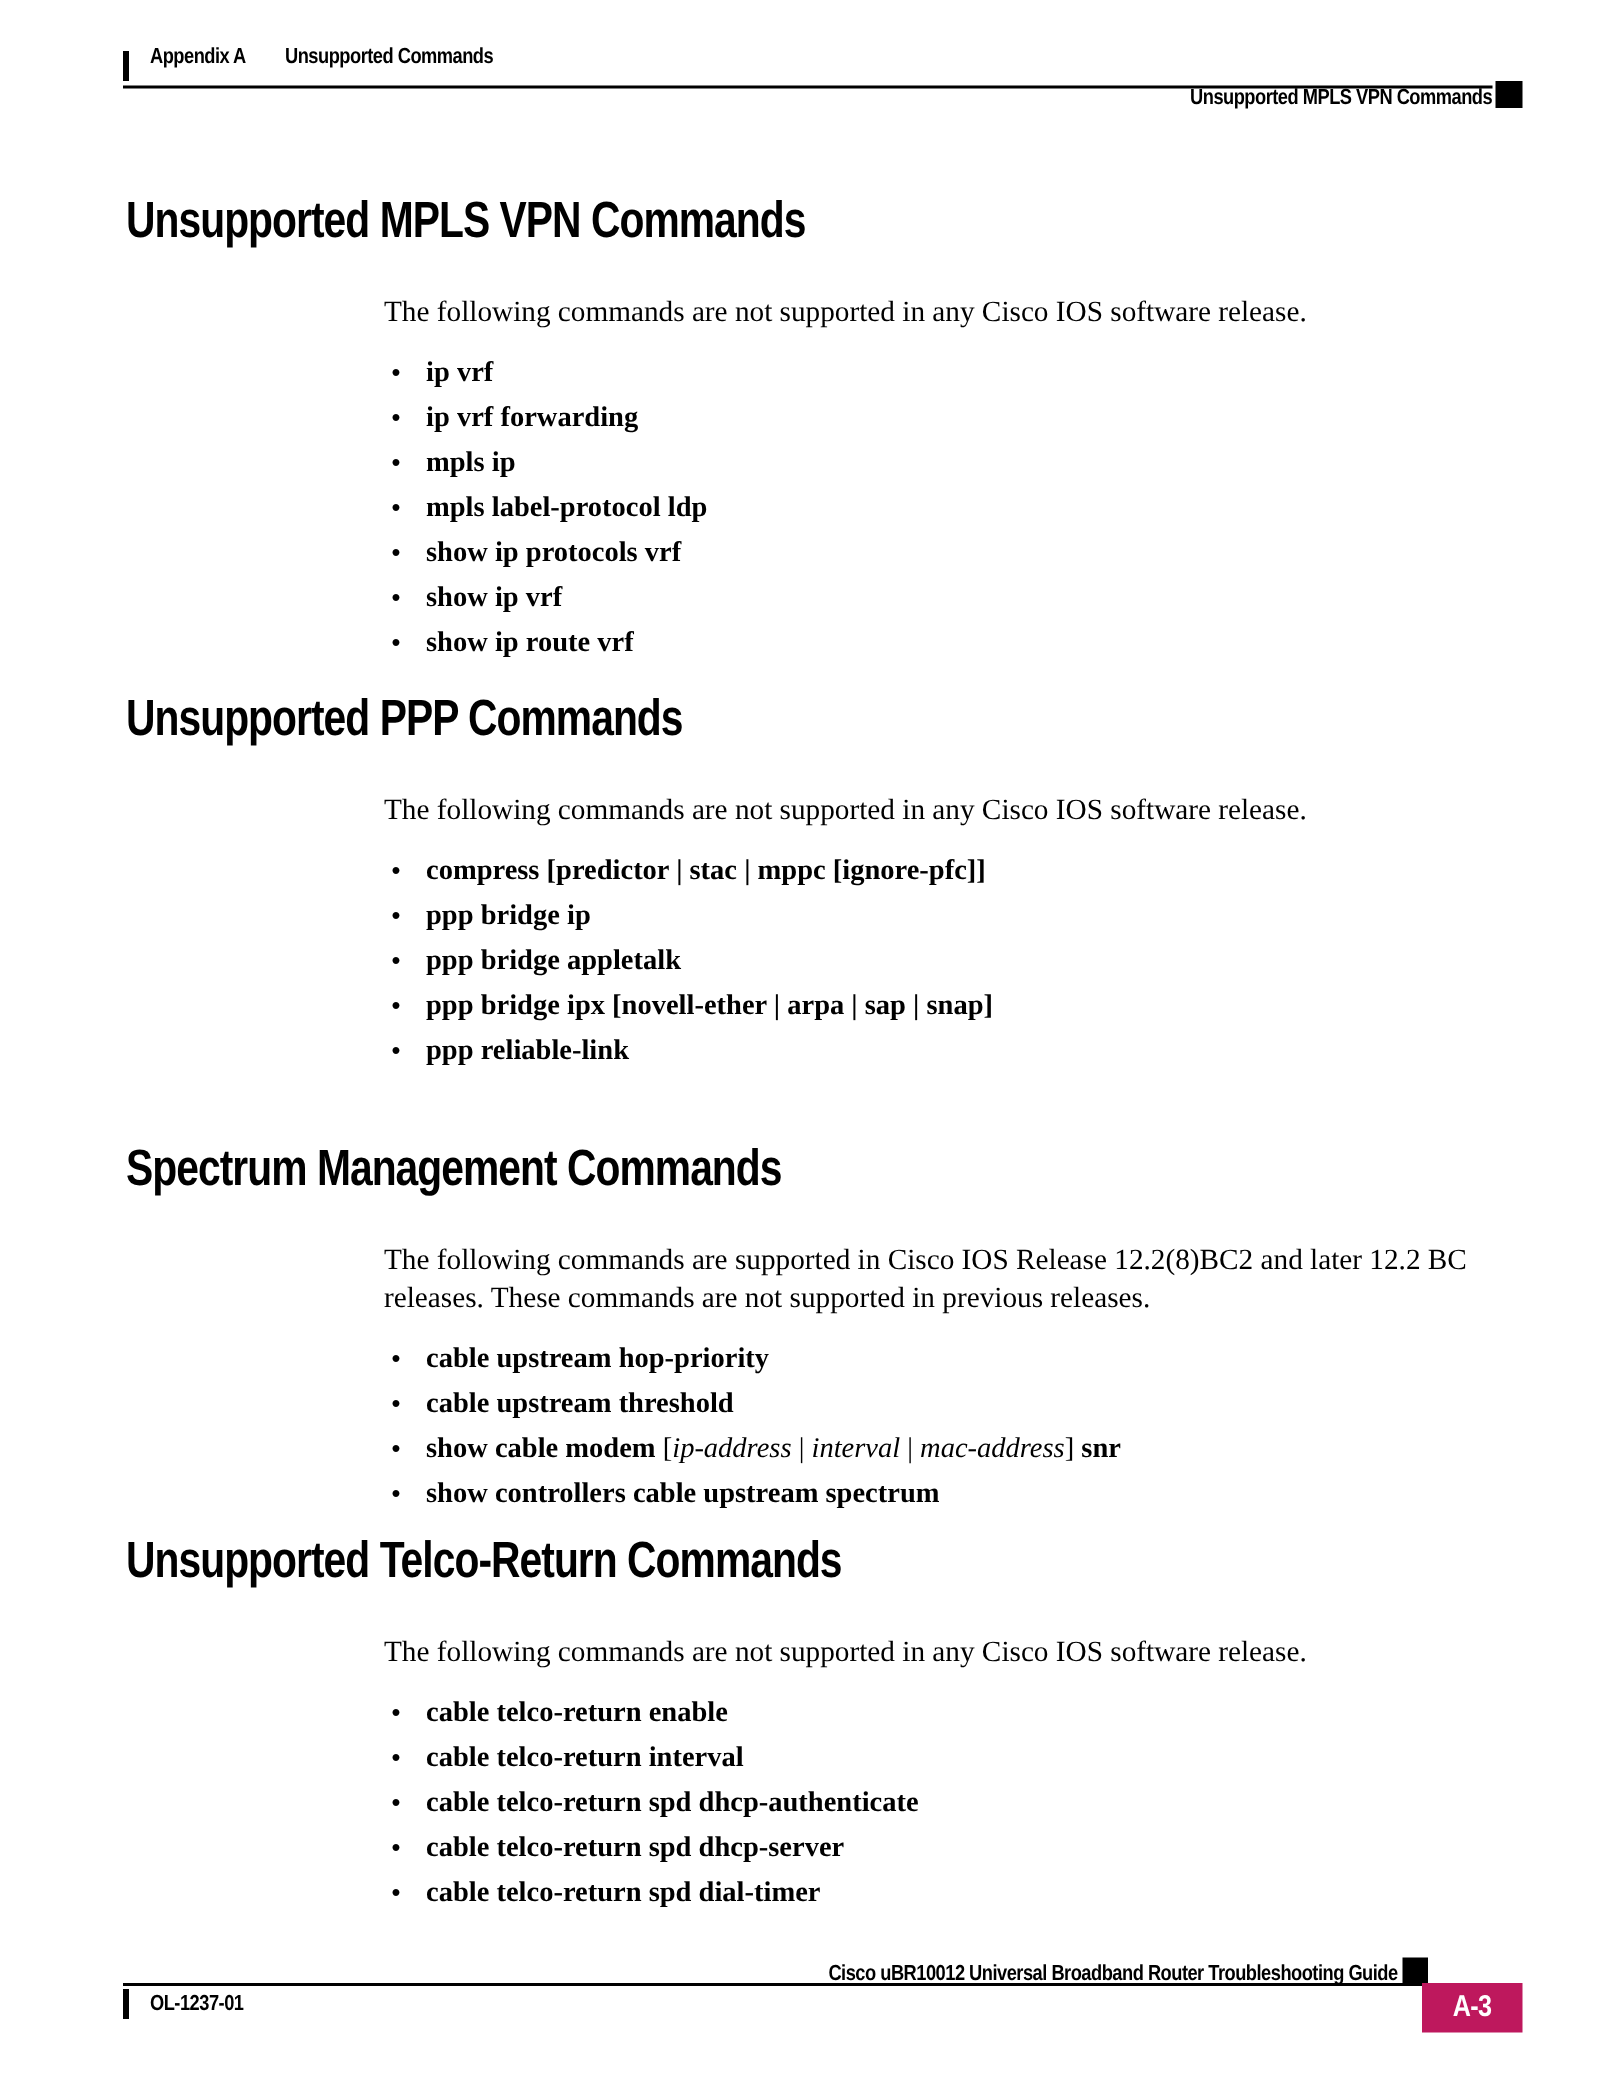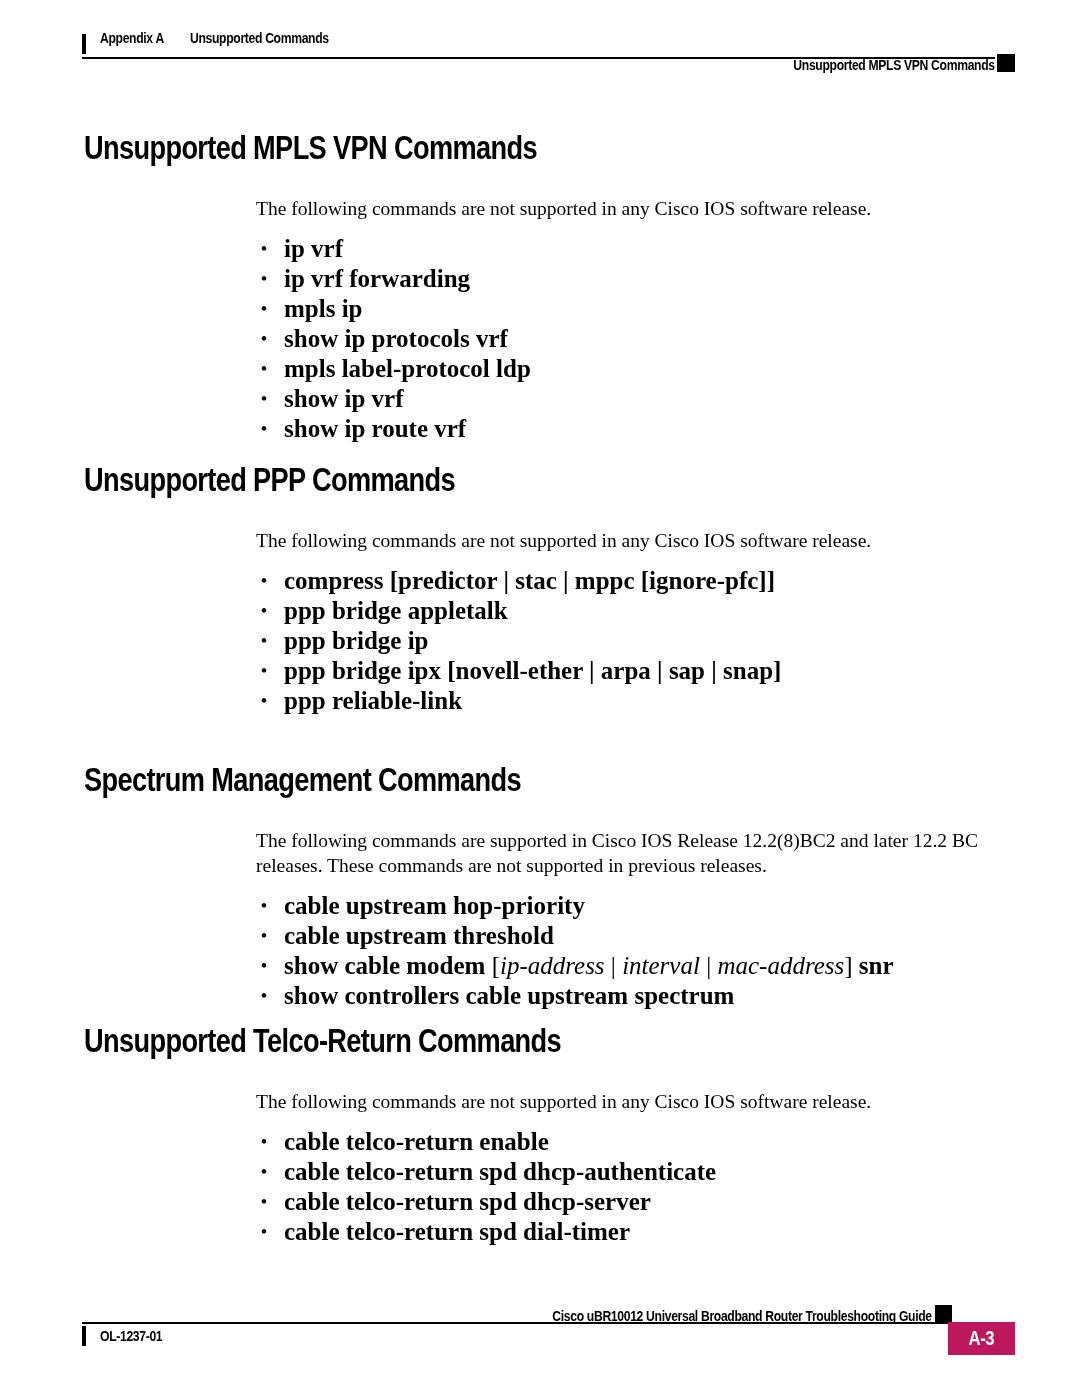--- a/index.html
+++ b/index.html
@@ -131,21 +131,21 @@
   ul.cmdlist {
     list-style: none;
     margin: 0;
     padding: 0;
     margin-left: 172px;
   }
   ul.cmdlist li {
     position: relative;
     font-family: "Liberation Serif", "DejaVu Serif", serif;
     font-weight: bold;
-    font-size: 25px;
+    font-size: 19px;
     line-height: 30px;
     padding-left: 28px;
     white-space: nowrap;
   }
   ul.cmdlist li::before {
     content: "\2022";
     position: absolute;
     left: 5px;
     top: 0;
     font-size: 17px;
@@ -255,34 +255,34 @@
 
   <div class="content">
 
     <div class="sec" style="top:130px;">
       <h1 class="section-title">Unsupported MPLS VPN Commands</h1>
       <p class="intro" style="margin-top:32px;">The following commands are not supported in any Cisco IOS software release.</p>
       <ul class="cmdlist" style="margin-top:13px;">
         <li>ip vrf</li>
         <li>ip vrf forwarding</li>
         <li>mpls ip</li>
+        <li>mpls label-protocol ldp</li>
         <li>show ip protocols vrf</li>
-        <li>mpls label-protocol ldp</li>
         <li>show ip vrf</li>
         <li>show ip route vrf</li>
       </ul>
     </div>
 
     <div class="sec" style="top:462px;">
       <h1 class="section-title">Unsupported PPP Commands</h1>
       <p class="intro" style="margin-top:32px;">The following commands are not supported in any Cisco IOS software release.</p>
       <ul class="cmdlist" style="margin-top:13px;">
         <li>compress [predictor | stac | mppc [ignore-pfc]]</li>
+        <li>ppp bridge ip</li>
         <li>ppp bridge appletalk</li>
-        <li>ppp bridge ip</li>
         <li>ppp bridge ipx [novell-ether | arpa | sap | snap]</li>
         <li>ppp reliable-link</li>
       </ul>
     </div>
 
     <div class="sec" style="top:762px;">
       <h1 class="section-title">Spectrum Management Commands</h1>
       <p class="intro" style="margin-top:32px;">The following commands are supported in Cisco IOS Release 12.2(8)BC2 and later 12.2 BC releases. These commands are not supported in previous releases.</p>
       <ul class="cmdlist" style="margin-top:13px;">
         <li>cable upstream hop-priority</li>
@@ -290,20 +290,21 @@
         <li><span>show cable modem </span><span class="plain">[</span><span class="var">ip-address</span><span class="plain"> | </span><span class="var">interval</span><span class="plain"> | </span><span class="var">mac-address</span><span class="plain">]</span><span> snr</span></li>
         <li>show controllers cable upstream spectrum</li>
       </ul>
     </div>
 
     <div class="sec" style="top:1023px;">
       <h1 class="section-title">Unsupported Telco-Return Commands</h1>
       <p class="intro" style="margin-top:32px;">The following commands are not supported in any Cisco IOS software release.</p>
       <ul class="cmdlist" style="margin-top:13px;">
         <li>cable telco-return enable</li>
+        <li>cable telco-return interval</li>
         <li>cable telco-return spd dhcp-authenticate</li>
         <li>cable telco-return spd dhcp-server</li>
         <li>cable telco-return spd dial-timer</li>
       </ul>
     </div>
 
   </div>
 
   <div class="footer">
     <div class="ftr-right">Cisco uBR10012 Universal Broadband Router Troubleshooting Guide</div>

